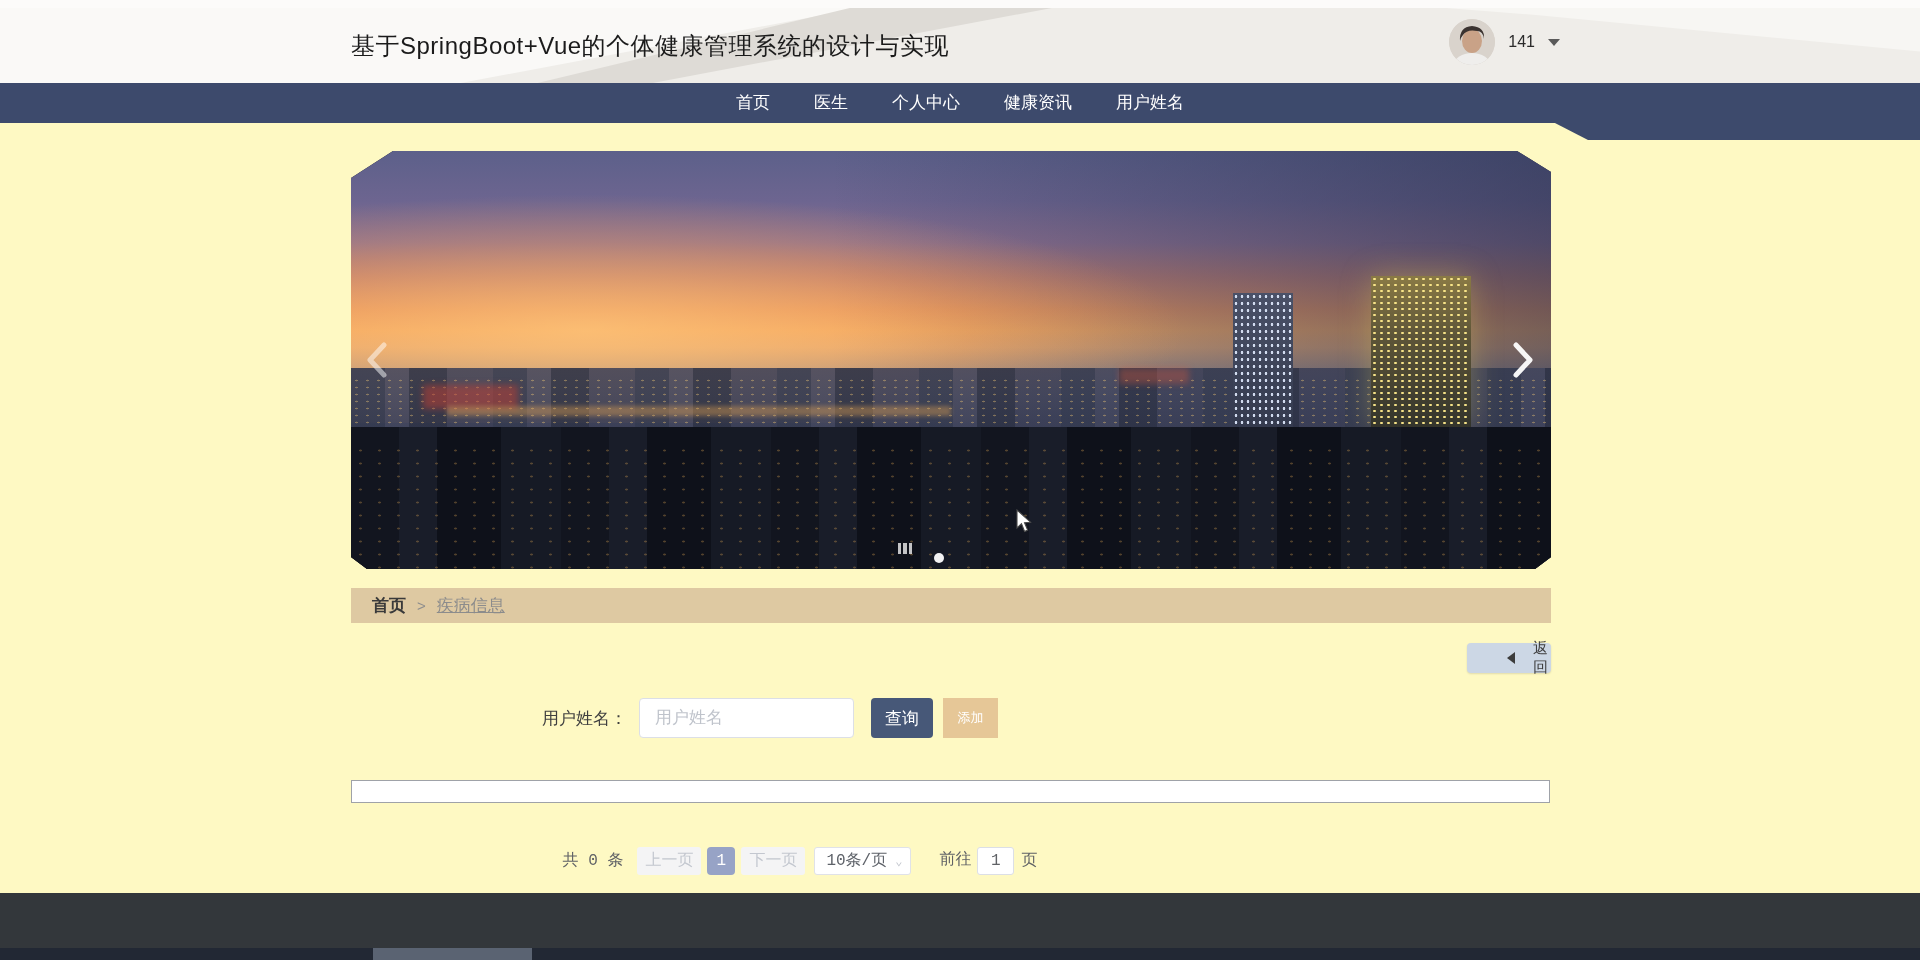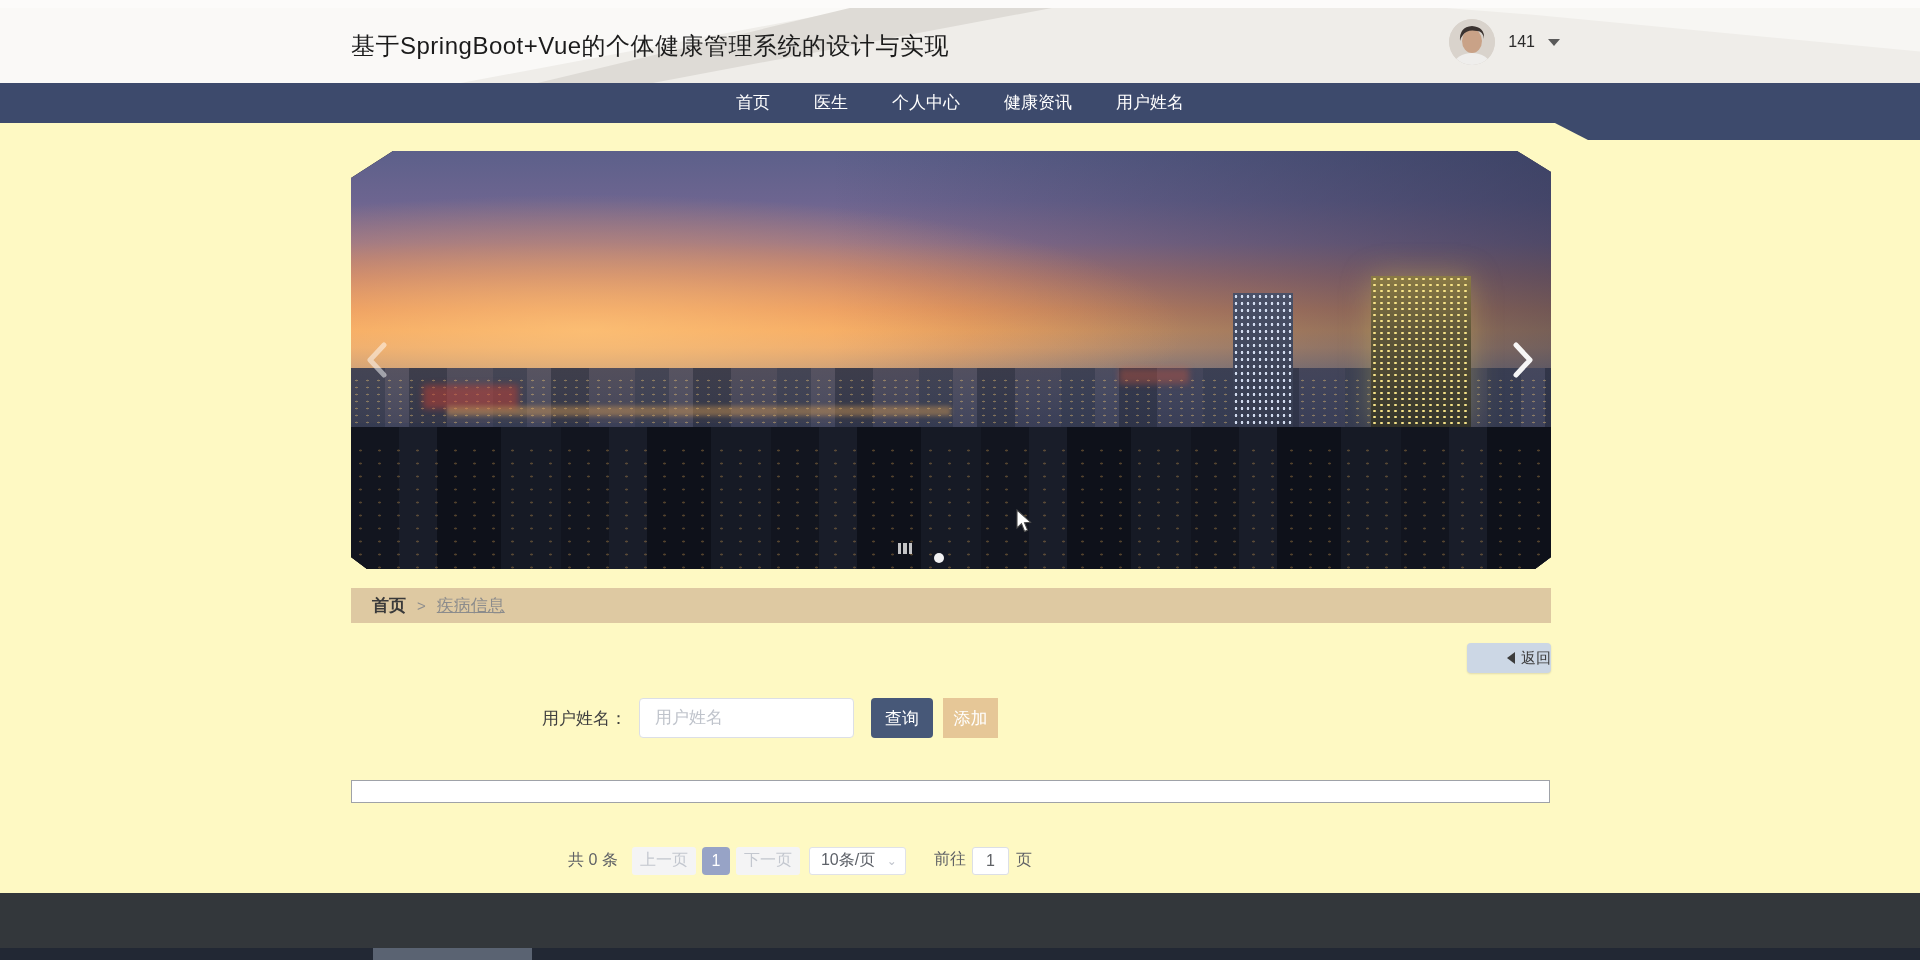--- a/index.html
+++ b/index.html
@@ -54,37 +54,37 @@
     background:linear-gradient(90deg,#fff 0 3px,transparent 3px 5px,#fff 5px 9px,transparent 9px 11px,#fff 11px 14px,transparent 14px); }
   .cursor { position:absolute; left:665px; top:358px; }
 
   
   .breadcrumb { position:absolute; left:351px; top:588px; width:1200px; height:35px; background:#DEC9A2; display:flex; align-items:center; padding-left:21px; font-size:17px; }
   .bc-home { font-weight:bold; color:#3a3a3a; cursor:pointer; }
   .bc-sep { color:#8d8d8d; margin:0 11px; font-size:15px; }
   .bc-current { color:#8c8c8c;text-decoration:underline; }
 
   
-  .back-btn { position:absolute; left:1467px; top:643px; width:84px; height:30px; background:#CCD7E5; border-radius:4px; display:flex; align-items:center; justify-content:center; gap:6px; cursor:pointer; box-shadow:0 1px 2px rgba(0,0,0,.12);padding-left:40px; }
+  .back-btn { position:absolute; left:1467px; top:643px; width:84px; height:30px; background:#CCD7E5; border-radius:4px; display:flex; align-items:center; justify-content:center; gap:18px; cursor:pointer; box-shadow:0 1px 2px rgba(0,0,0,.12);padding-left:40px; }
   .back-tri { width:0; height:0; border-top:6px solid transparent; border-bottom:6px solid transparent; border-right:8px solid #3c3c3c; }
   .back-label { font-size:15px; color:#3c3c3c; }
 
   
   .form-row { position:absolute; left:0; top:698px; width:1540px; height:40px; display:flex; justify-content:center; align-items:center; }
   .form-label { font-size:17px; color:#3f3f3f; margin-right:12px; }
   .form-input { width:215px; height:40px; border:1px solid #DCDFE6; border-radius:4px; padding:0 15px; font-size:17px; color:#606266; outline:none; font-family:inherit; }
   .form-input::placeholder { color:#BFC3CB; }
   .btn-query { width:62px; height:40px; margin-left:17px; background:#475878; color:#fff; border:none; border-radius:4px; font-size:17px; cursor:pointer; font-family:inherit; }
-  .btn-add { width:55px; height:40px; margin-left:10px; background:#E6C797; color:#fff; border:none; border-radius:0; font-size:17px; cursor:pointer; font-family:inherit; }
+  .btn-add { width:55px; height:40px; margin-left:10px; background:#E6C797; color:#fff; border:none; border-radius:0; font-size:13px; cursor:pointer; font-family:inherit; }
 
   
   .table-box { position:absolute; left:351px; top:780px; width:1199px; height:23px; background:#fff; border:1px solid #9FA2A8; }
 
   
-  .pagination { position:absolute; left:0; top:846px; width:1600px; height:29px; display:flex; justify-content:center; align-items:center; font-size:16px; color:#606266; }
+  .pagination { position:absolute; left:0; top:846px; width:1600px; height:29px; display:flex; justify-content:center; align-items:center; font-size:16px; color:#606266;font-family:Liberation Mono, monospace; }
   .pg-total { margin-right:14px; }
   .pg-btn { min-width:56px; height:28px; background:#F4F4F5; color:#C3C7CF; border-radius:3px; display:flex; align-items:center; justify-content:center; padding:0 8px; cursor:default; }
   .pg-page { width:28px; height:28px; background:#97A3C6; color:#fff; border-radius:4px; display:flex; align-items:center; justify-content:center; margin:0 6px; cursor:pointer; }
   .pg-select { position:relative; width:97px; height:28px; border:1px solid #E0E2E8; border-radius:3px; margin-left:9px; display:flex; align-items:center; padding-left:11px; color:#5e6269; cursor:pointer; background:#fff; }
   .pg-select-caret { position:absolute; right:8px; top:6px; color:#C0C4CC; font-size:12px; }
   .pg-goto { margin:0 6px 2px 28px; }
   .pg-goto-input { width:37px; height:28px; border:1px solid #DCDFE6; border-radius:3px; text-align:center; font-size:16px; color:#606266; outline:none; font-family:inherit; }
   .pg-unit { margin-left:7px; }
 
   

